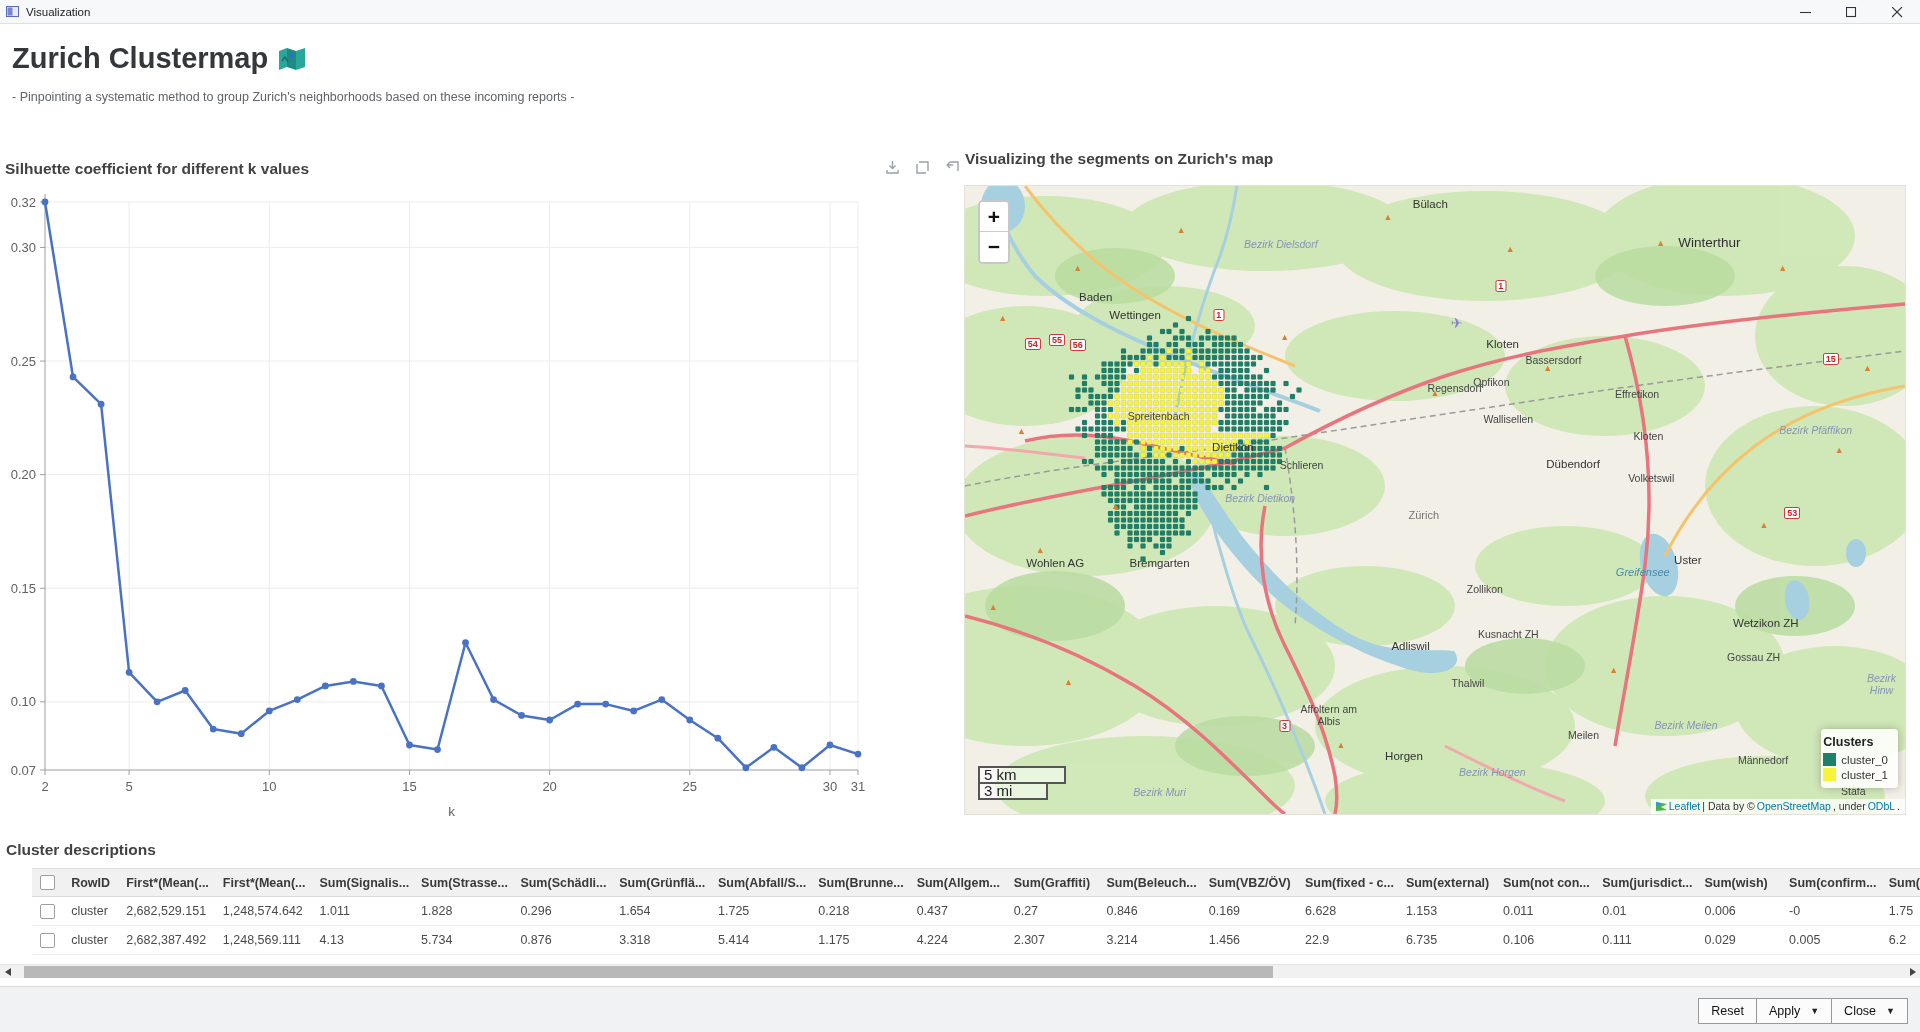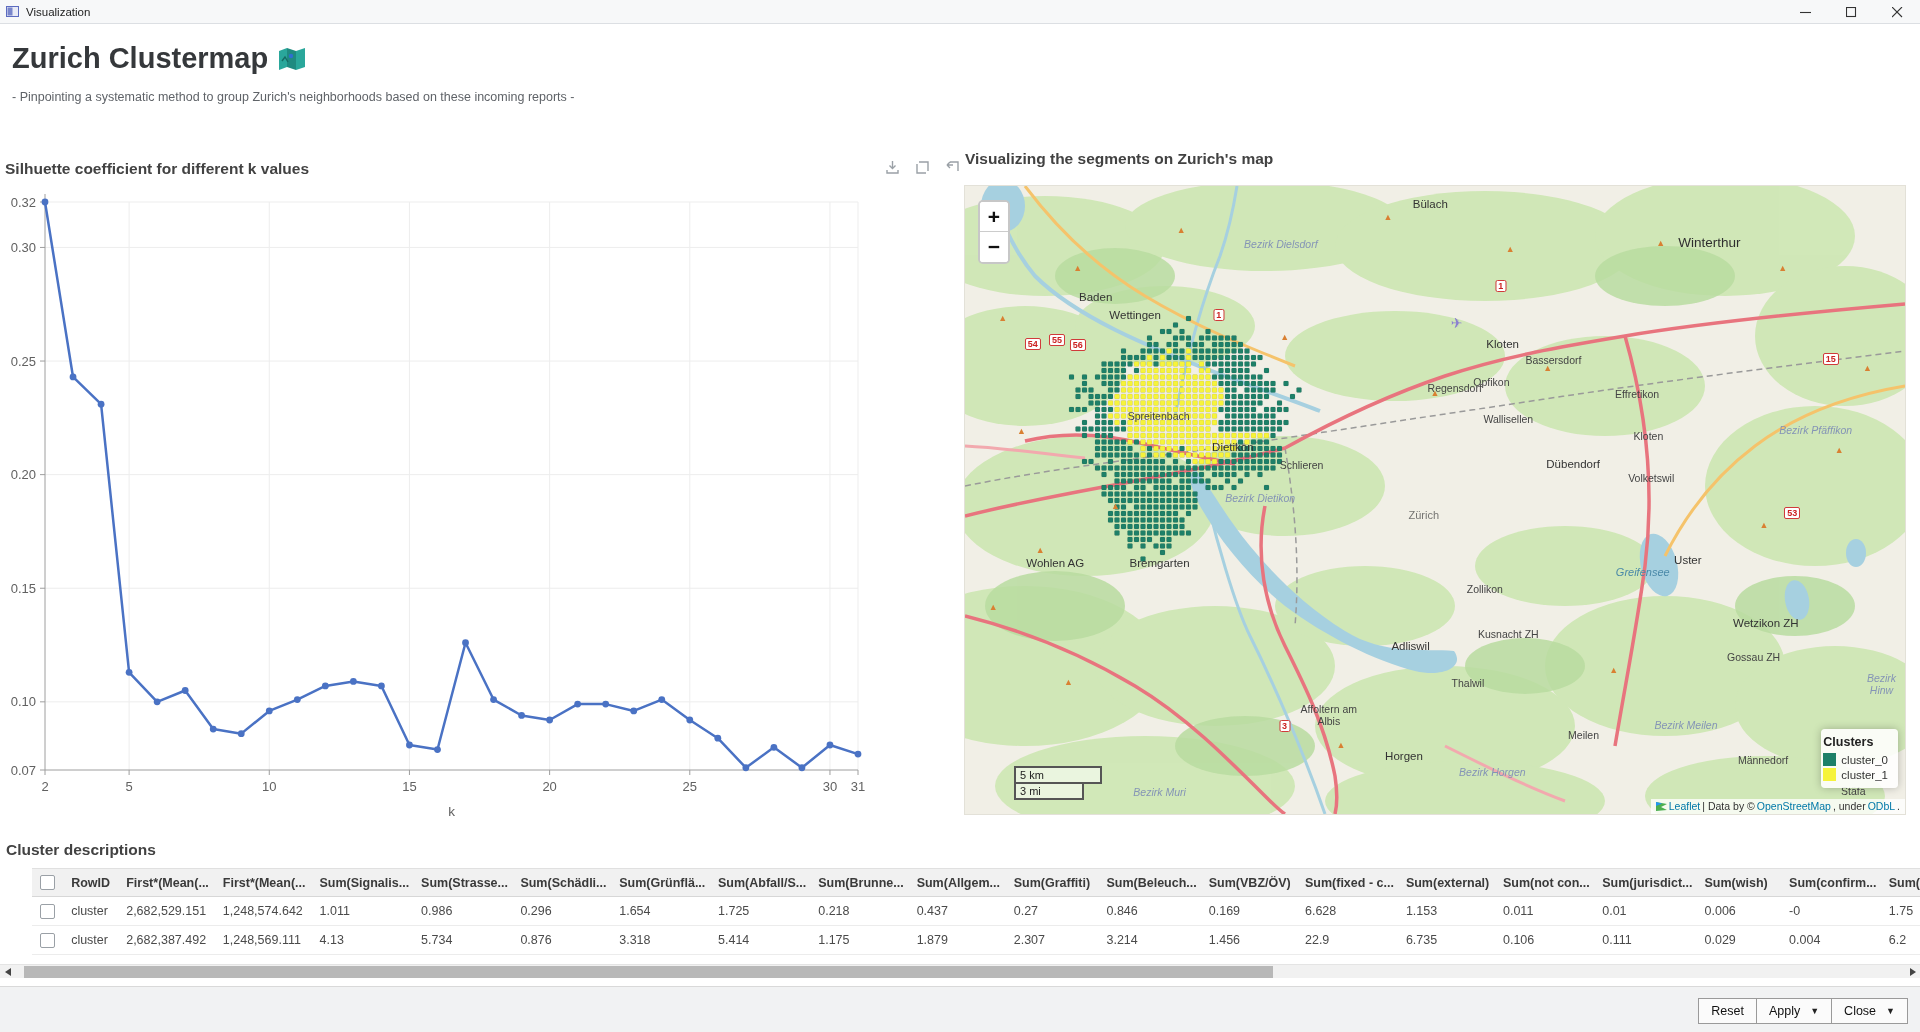--- a/index.html
+++ b/index.html
@@ -50,21 +50,21 @@
   .zoomctl { position:absolute; left:13px; top:14px; width:32px; background:#fff; border:2px solid rgba(0,0,0,.22);
     border-radius:5px; overflow:hidden; }
   .zoombtn { width:100%; height:30px; display:flex; align-items:center; justify-content:center;
     font-size:21px; font-weight:bold; color:#111; background:#fff; cursor:pointer; }
   .zoombtn.first { border-bottom:1px solid #ccc; }
   .legend { position:absolute; right:7px; bottom:26px; background:rgba(255,255,255,.88); border-radius:4px;
     box-shadow:0 0 8px rgba(0,0,0,.25); padding:6px 10px 7px 2px; }
   .legend .ltitle { font-size:12.5px; font-weight:bold; color:#222; margin-bottom:4px; }
   .legend .litem { display:flex; align-items:center; gap:5px; font-size:11.5px; color:#333; margin-top:2px; }
   .legend .swatch { width:13px; height:13px; display:inline-block; }
-  .scale { position:absolute; left:13px; bottom:14px; font-size:11px; color:#222;margin-left:36px; }
+  .scale { position:absolute; left:13px; bottom:14px; font-size:15px; color:#222; }
   .scale .bar { background:rgba(255,255,255,.55); border:2px solid #555; padding:0 4px; line-height:14px; }
   .scale .km { width:88px; }
   .scale .mi { width:70px; border-top:none; }
   .attrib { position:absolute; right:0; bottom:0; background:rgba(255,255,255,.78); font-size:10.5px;
     color:#333; padding:1px 5px 2px 5px; display:flex; align-items:center; gap:2px; }
   .attrib a { color:#0078a8; text-decoration:none; cursor:pointer; }
 
   
   .tbl-heading { position:absolute; left:6px; top:841px; font-size:15.5px; font-weight:bold; color:#424242; }
   .tblwrap { position:absolute; left:8px; top:868px; width:1920px; height:96px; overflow:hidden;margin-left:24px; }
@@ -1167,21 +1167,21 @@
       </thead>
       <tbody>
         <tr>
           <td>
             <div class="cb"></div>
           </td>
           <td>cluster</td>
           <td>2,682,529.151</td>
           <td>1,248,574.642</td>
           <td>1.011</td>
-          <td>0.986</td>
+          <td>1.828</td>
           <td>0.296</td>
           <td>1.654</td>
           <td>1.725</td>
           <td>0.218</td>
           <td>0.437</td>
           <td>0.27</td>
           <td>0.846</td>
           <td>0.169</td>
           <td>6.628</td>
           <td>1.153</td>
@@ -1197,30 +1197,30 @@
           </td>
           <td>cluster</td>
           <td>2,682,387.492</td>
           <td>1,248,569.111</td>
           <td>4.13</td>
           <td>5.734</td>
           <td>0.876</td>
           <td>3.318</td>
           <td>5.414</td>
           <td>1.175</td>
-          <td>1.879</td>
+          <td>4.224</td>
           <td>2.307</td>
           <td>3.214</td>
           <td>1.456</td>
           <td>22.9</td>
           <td>6.735</td>
           <td>0.106</td>
           <td>0.111</td>
           <td>0.029</td>
-          <td>0.004</td>
+          <td>0.005</td>
           <td>6.2</td>
         </tr>
       </tbody>
     </table>
 </div>
 
 <div class="hscroll">
   <div class="harrow" style="left:0">
       <div class="tri left"></div>
     </div>

